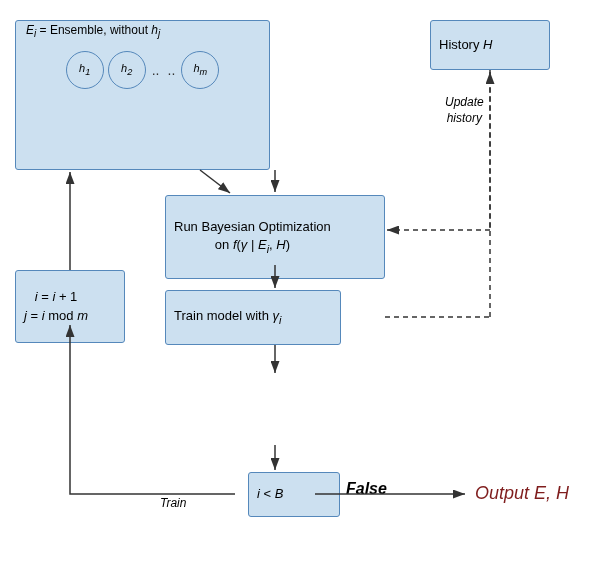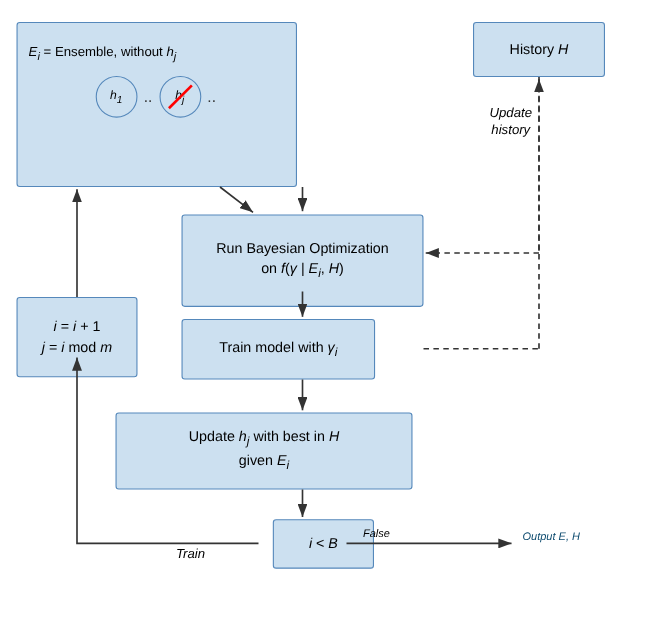--- a/index.html
+++ b/index.html
@@ -20,35 +20,35 @@
     }
 
     
     .box {
       position: absolute;
       background: #cce0f0;
       border: 1.5px solid #5588bb;
       border-radius: 3px;
       display: flex;
       align-items: center;
-      justify-content: center;
+      justify-content: flex-start;
       text-align: center;
       padding: 6px 8px;
       line-height: 1.4;
     }
 
     
     .box-ensemble {
       left: 15px;
       top: 20px;
       width: 255px;
       height: 150px;
       flex-direction: column;
       justify-content: flex-start;
-      padding: 18px 10px;
+      padding: 1px 10px;
     }
 
     
     .box-history {
       left: 430px;
       top: 20px;
       width: 120px;
       height: 50px;
     }
 
@@ -91,22 +91,22 @@
       width: 110px;
       height: 73px;
     }
 
     
     .output-label {
       position: absolute;
       left: 475px;
       top: 483px;
       font-style: italic;
-      font-size: 10px;
-      color: #0c4a6e;
+      font-size: 18px;
+      color: #7f1d1d;
     }
 
     
     .arrows-svg {
       position: absolute;
       top: 0;
       left: 0;
       width: 590px;
       height: 564px;
       pointer-events: none;
@@ -184,75 +184,70 @@
       position: absolute;
       left: 160px;
       top: 496px;
       font-style: italic;
       font-size: 12px;
       color: #000;
     }
 
     .label-false {
       position: absolute;
-      left: 330px;
+      left: 346px;
       top: 480px;
       font-style: italic;
-      font-size: 10px;
+      font-size: 16px;
       color: #000;
+      font-weight: bold;
     }
 
   </style>
 </head>
 <body>
 
 <div class="diagram">
 
   <div class="box box-ensemble">
     <div class="ensemble-title">
       <span class="math">E<sub>i</sub></span> = Ensemble, without <span class="math">h<sub>j</sub></span>
     </div>
     <div class="circles-row">
       <div class="circle">
         <span class="math">h<sub>1</sub></span>
       </div>
-      <span class="dots">..</span>
-      <div class="circle circle-crossed">
-        <span class="math">h<sub>j</sub></span>
-        <svg class="crossed-line" viewBox="0 0 38 38">
-          <line x1="8" y1="30" x2="30" y2="8" stroke="red" stroke-width="2.5"></line>
-        </svg>
+      <div class="circle">
+        <span class="math">h<sub>2</sub></span>
       </div>
       <span class="dots">..</span>
+      <span class="dots">..</span>
+      <div class="circle">
+        <span class="math">h<sub>m</sub></span>
+      </div>
     </div>
   </div>
 
   <div class="box box-history">
     <span>History <span class="math">H</span></span>
   </div>
 
   <div class="box box-bayesian">
     <span>
       Run Bayesian Optimization<br>
       on <span class="math">f</span>(<span class="math">γ</span> | <span class="math">E<sub>i</sub></span>, <span class="math">H</span>)
     </span>
   </div>
 
   <div class="box box-train">
     <span>
       Train model with <span class="math">γ<sub>i</sub></span>
     </span>
   </div>
 
-  <div class="box box-update">
-    <span>
-      Update <span class="math">h<sub>j</sub></span> with best in <span class="math">H</span><br>
-      given <span class="math">E<sub>i</sub></span>
-    </span>
-  </div>
 
   <div class="box box-condition">
     <span>
       <span class="math">i</span> &lt; <span class="math">B</span>
     </span>
   </div>
 
   <div class="box box-counter">
     <span>
       <span class="math">i</span> = <span class="math">i</span> + 1<br>

